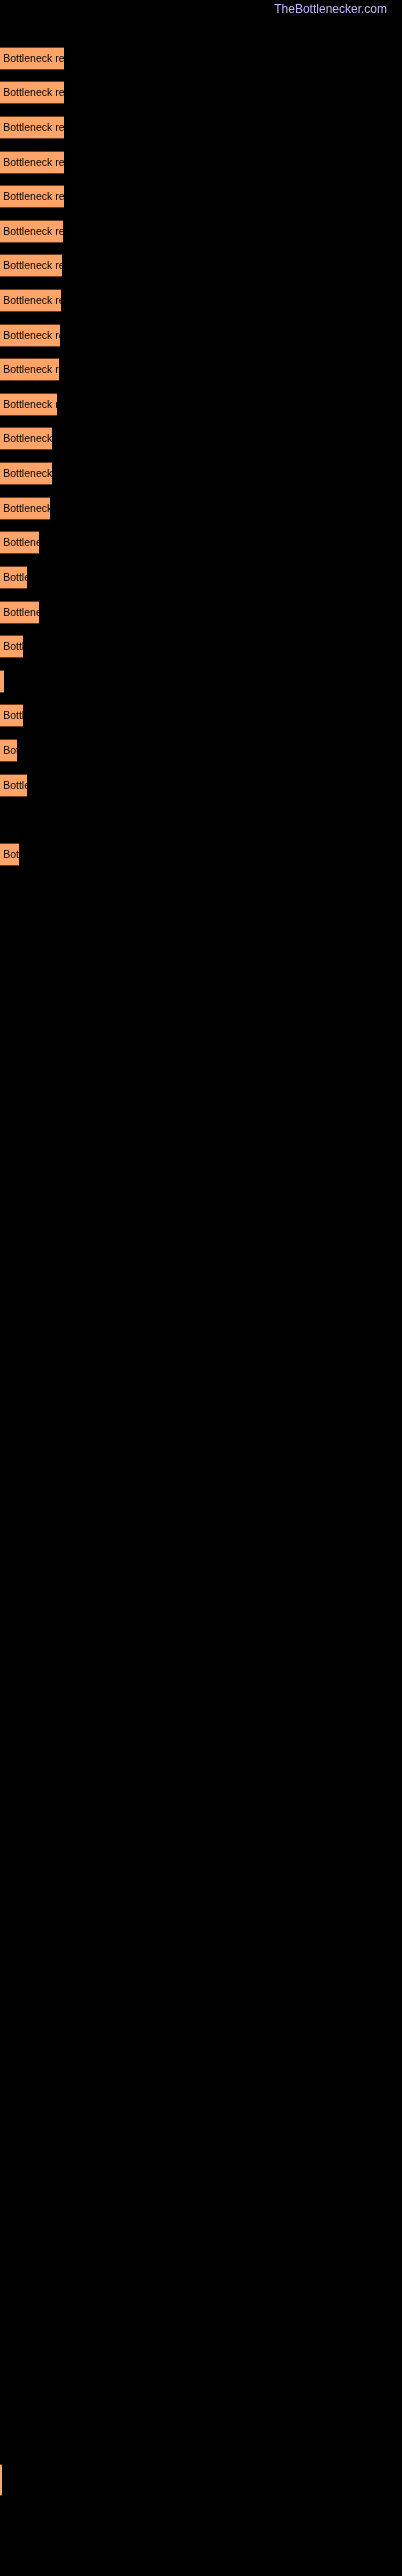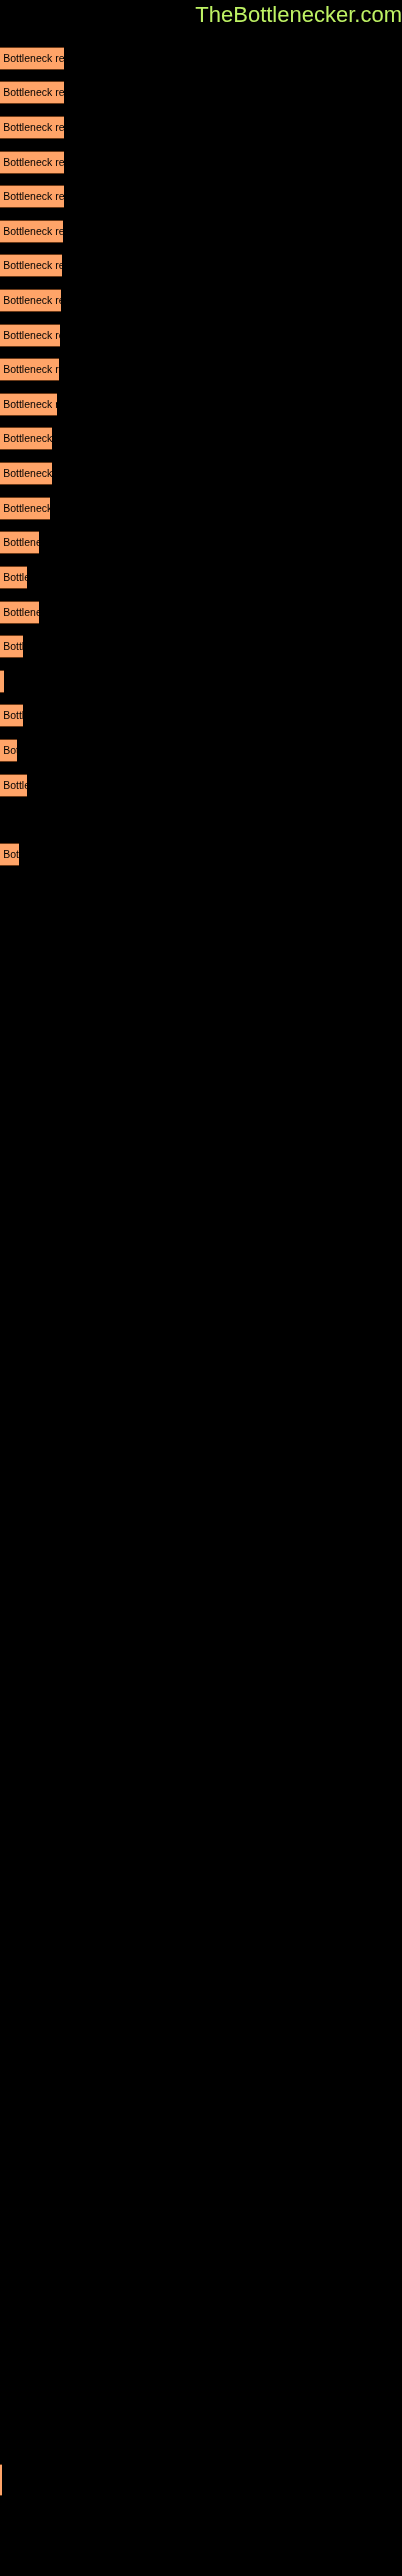--- a/index.html
+++ b/index.html
@@ -15,25 +15,25 @@
     overflow: hidden;
   }
   #page-root {
     position: relative;
     width: 403px;
     height: 2576px;
     background: #000000;
   }
   .site-title {
     position: absolute;
-    right: 1px;
+    right: 16px;
     top: 1.6px;
     font-family: "Liberation Sans", sans-serif;
-    font-size: 22px;
-    color: #bef264;
+    font-size: 12px;
+    color: #c4b5fd;
     letter-spacing: 0px;
     white-space: nowrap;
   }
   #chart-area {
     position: absolute;
     left: 0;
     top: 0;
     width: 403px;
     height: 2576px;
   }

